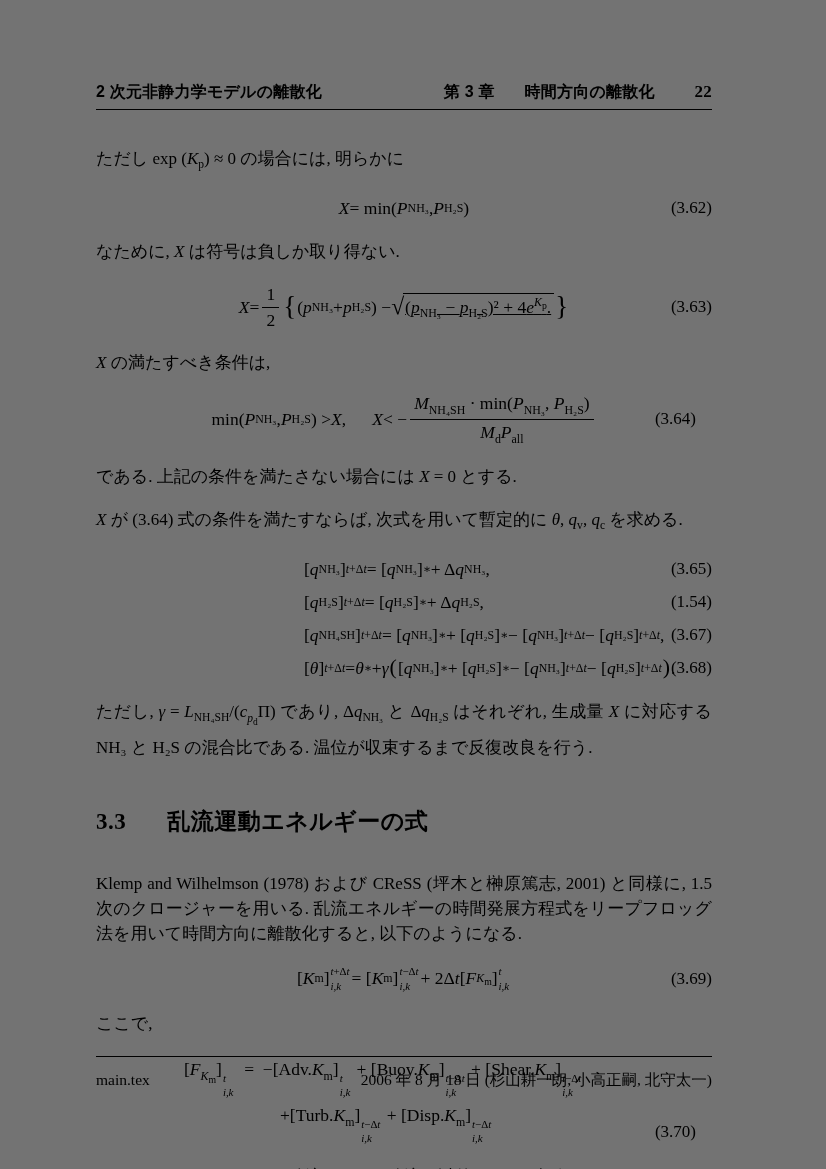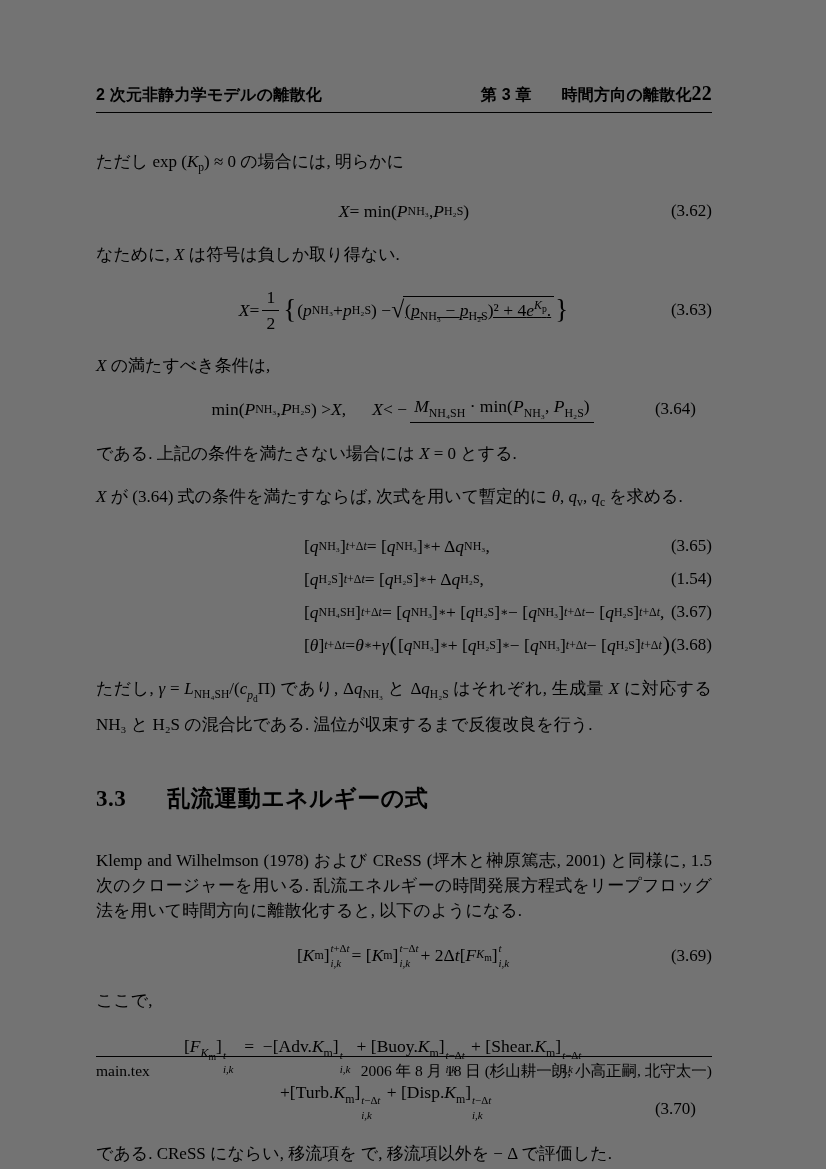--- a/index.html
+++ b/index.html
@@ -12,21 +12,21 @@
   
   .pagehead{
     display:flex;align-items:baseline;
     border-bottom:1.6px solid #000;padding-bottom:6px;
     font-family:"Liberation Sans","DejaVu Sans",sans-serif;
     font-size:16px;font-weight:bold;letter-spacing:0.2px;
   }
   .pagehead .left{flex:1;}
   .pagehead .chap{margin-right:30px;}
   .pagehead .sect{}
-  .pagehead .pgnum{font-family:"Liberation Serif",serif;font-size:20px;}
+  .pagehead .pgnum{margin-left:40px;font-family:"Liberation Serif",serif;font-size:17px;}
   
   .para{font-size:17px;line-height:25px;margin:18px 0;text-align:justify;}
   
   .eqrow{position:relative;margin:16px 0;min-height:26px;display:flex;align-items:center;justify-content:center;font-size:17.5px;white-space:nowrap;}
   .eqrow .eqbody{display:inline-flex;align-items:center;}
   .eqnum{position:absolute;right:0;top:50%;transform:translateY(-50%);font-size:17px;}
   .eqgroup{margin:18px 0;}
   .eqgroup .eqrow{justify-content:flex-start;margin:7px 0;}
   .eqgroup .eqbody{padding-left:208px;}
   .eq370block{position:relative;margin:16px 16px;font-size:17.5px;white-space:nowrap;}
@@ -48,21 +48,21 @@
   .ss{display:inline-flex;flex-direction:column;align-items:flex-start;font-size:0.62em;line-height:1.35;vertical-align:-0.6em;margin-left:1px;margin-right:2px;}
   
   .secthead{
     margin:46px 0 34px;font-family:"Liberation Sans","DejaVu Sans",sans-serif;
     font-weight:bold;font-size:23px;letter-spacing:0.5px;
   }
   .secthead .no{margin-right:34px;font-family:"Liberation Serif",serif;}
   
   .pagefoot{
     position:absolute;left:96px;width:616px;top:1056px;
-    border-top:1.2px solid #000;padding-top:4px;
+    border-top:1.2px solid #000;padding-top:13px;
     display:flex;justify-content:space-between;align-items:baseline;
     font-size:15.5px;
   }
 </style>
 </head>
 <body>
 
 <div class="page">
   <div class="content">
 
@@ -88,20 +88,21 @@
             <span class="den">2</span>
           </span><span class="big">{</span>(<i>p</i><sub>NH₃</sub> + <i>p</i><sub>H₂S</sub>) − <span class="rad">√</span><span class="sqrt">(<i>p</i><sub>NH₃</sub> − <i>p</i><sub>H₂S</sub>)² + 4<i>e</i><sup><i>K</i><sub>p</sub></sup>.</span><span class="big">}</span></span>
       <span class="eqnum">(3.63)</span>
     </div>
 
     <div class="para"><i>X</i> の満たすべき条件は,</div>
 
     <div class="eqrow" style="margin:18px 16px;">
       <span class="eqbody">min(<i>P</i><sub>NH₃</sub>, <i>P</i><sub>H₂S</sub>) &gt; <i>X</i>,  <i>X</i> &lt; − <span class="frac">
             <span class="num"><i>M</i><sub>NH₄SH</sub> · min(<i>P</i><sub>NH₃</sub>, <i>P</i><sub>H₂S</sub>)</span>
+            <span class="den"><i>M</i><sub>d</sub><i>P</i><sub>all</sub></span>
           </span></span>
       <span class="eqnum">(3.64)</span>
     </div>
 
     <div class="para">である. 上記の条件を満たさない場合には <i>X</i> = 0 とする.</div>
 
     <div class="para" style="margin-top:7px;"><i>X</i> が (3.64) 式の条件を満たすならば, 次式を用いて暫定的に <i>θ</i>, <i>q</i><sub>v</sub>, <i>q</i><sub>c</sub> を求める.</div>
 
     <div class="eqgroup">
       <div class="eqrow">

